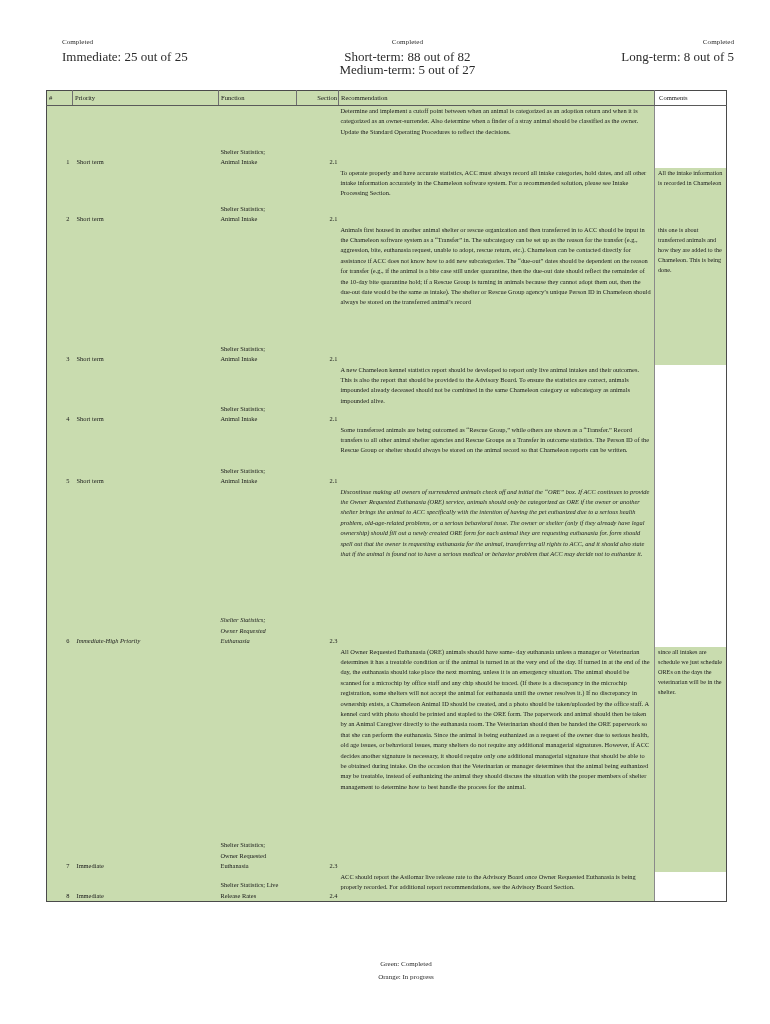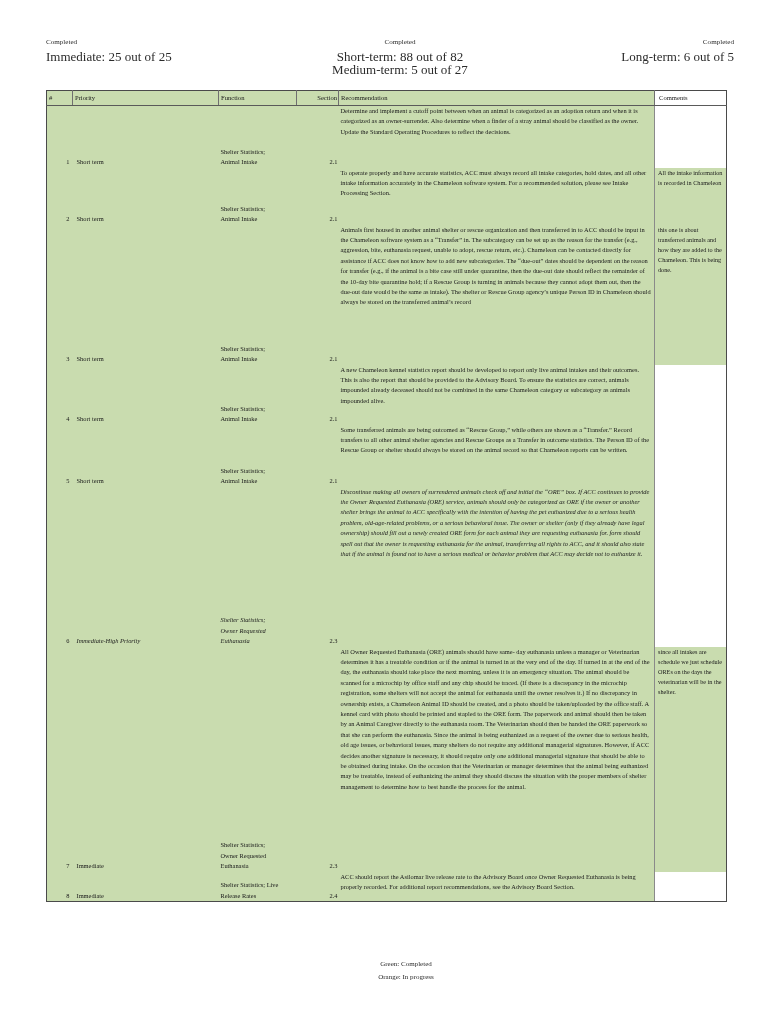--- a/index.html
+++ b/index.html
@@ -34,20 +34,21 @@
     flex-direction: row;
     align-items: flex-start;
     justify-content: space-between;
     font-size: 7.1px;
     line-height: 13.5px;
     color: #2b2b2b;
   }
   .status-col {
     display: flex;
     flex-direction: column;
+    margin-left: 16px;
   }
   .status-col.left  { align-items: flex-start; width: 220px; }
   .status-col.mid   { align-items: center;     width: 260px; }
   .status-col.right { align-items: flex-end;   width: 200px; }
   .status-title { font-size: 7.1px; }
   .status-line  { font-size: 13px; white-space: nowrap; }
 
   
   .rec-table {
     position: absolute;
@@ -147,21 +148,21 @@
     </div>
 
     <div class="status-col mid">
       <span class="status-title">Completed</span>
       <span class="status-line">Short-term: 88 out of 82</span>
       <span class="status-line">Medium-term: 5 out of 27</span>
     </div>
 
     <div class="status-col right">
       <span class="status-title">Completed</span>
-      <span class="status-line">Long-term: 6 out of 5</span>
+      <span class="status-line">Long-term: 8 out of 5</span>
     </div>
 
   </div>
 
   <table class="rec-table">
     <colgroup>
       <col class="c-num">
       <col class="c-priority">
       <col class="c-function">
       <col class="c-section">

